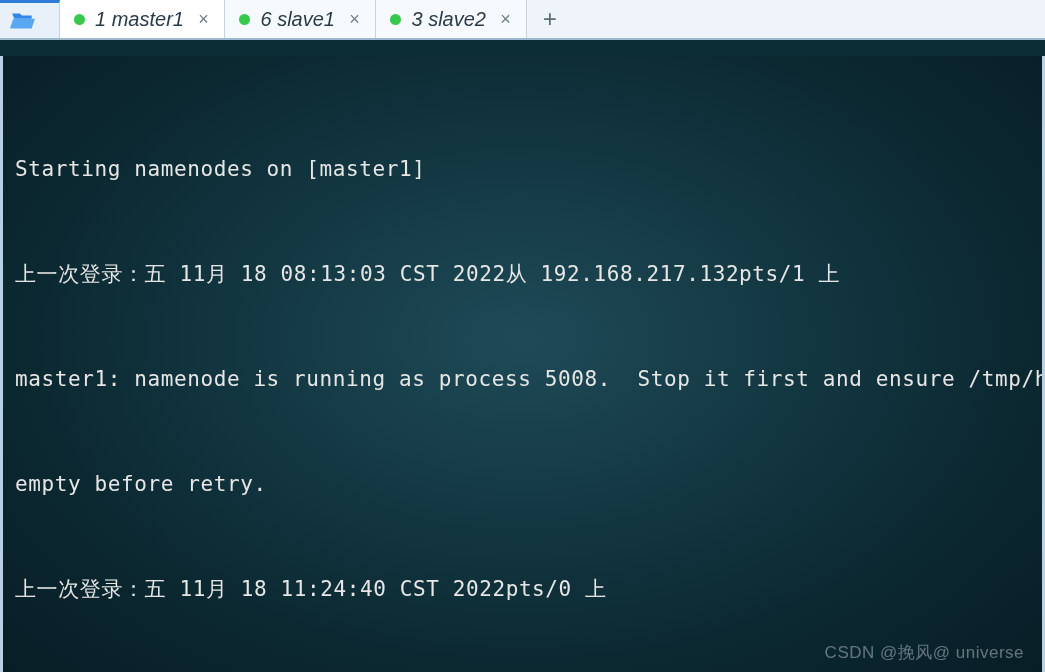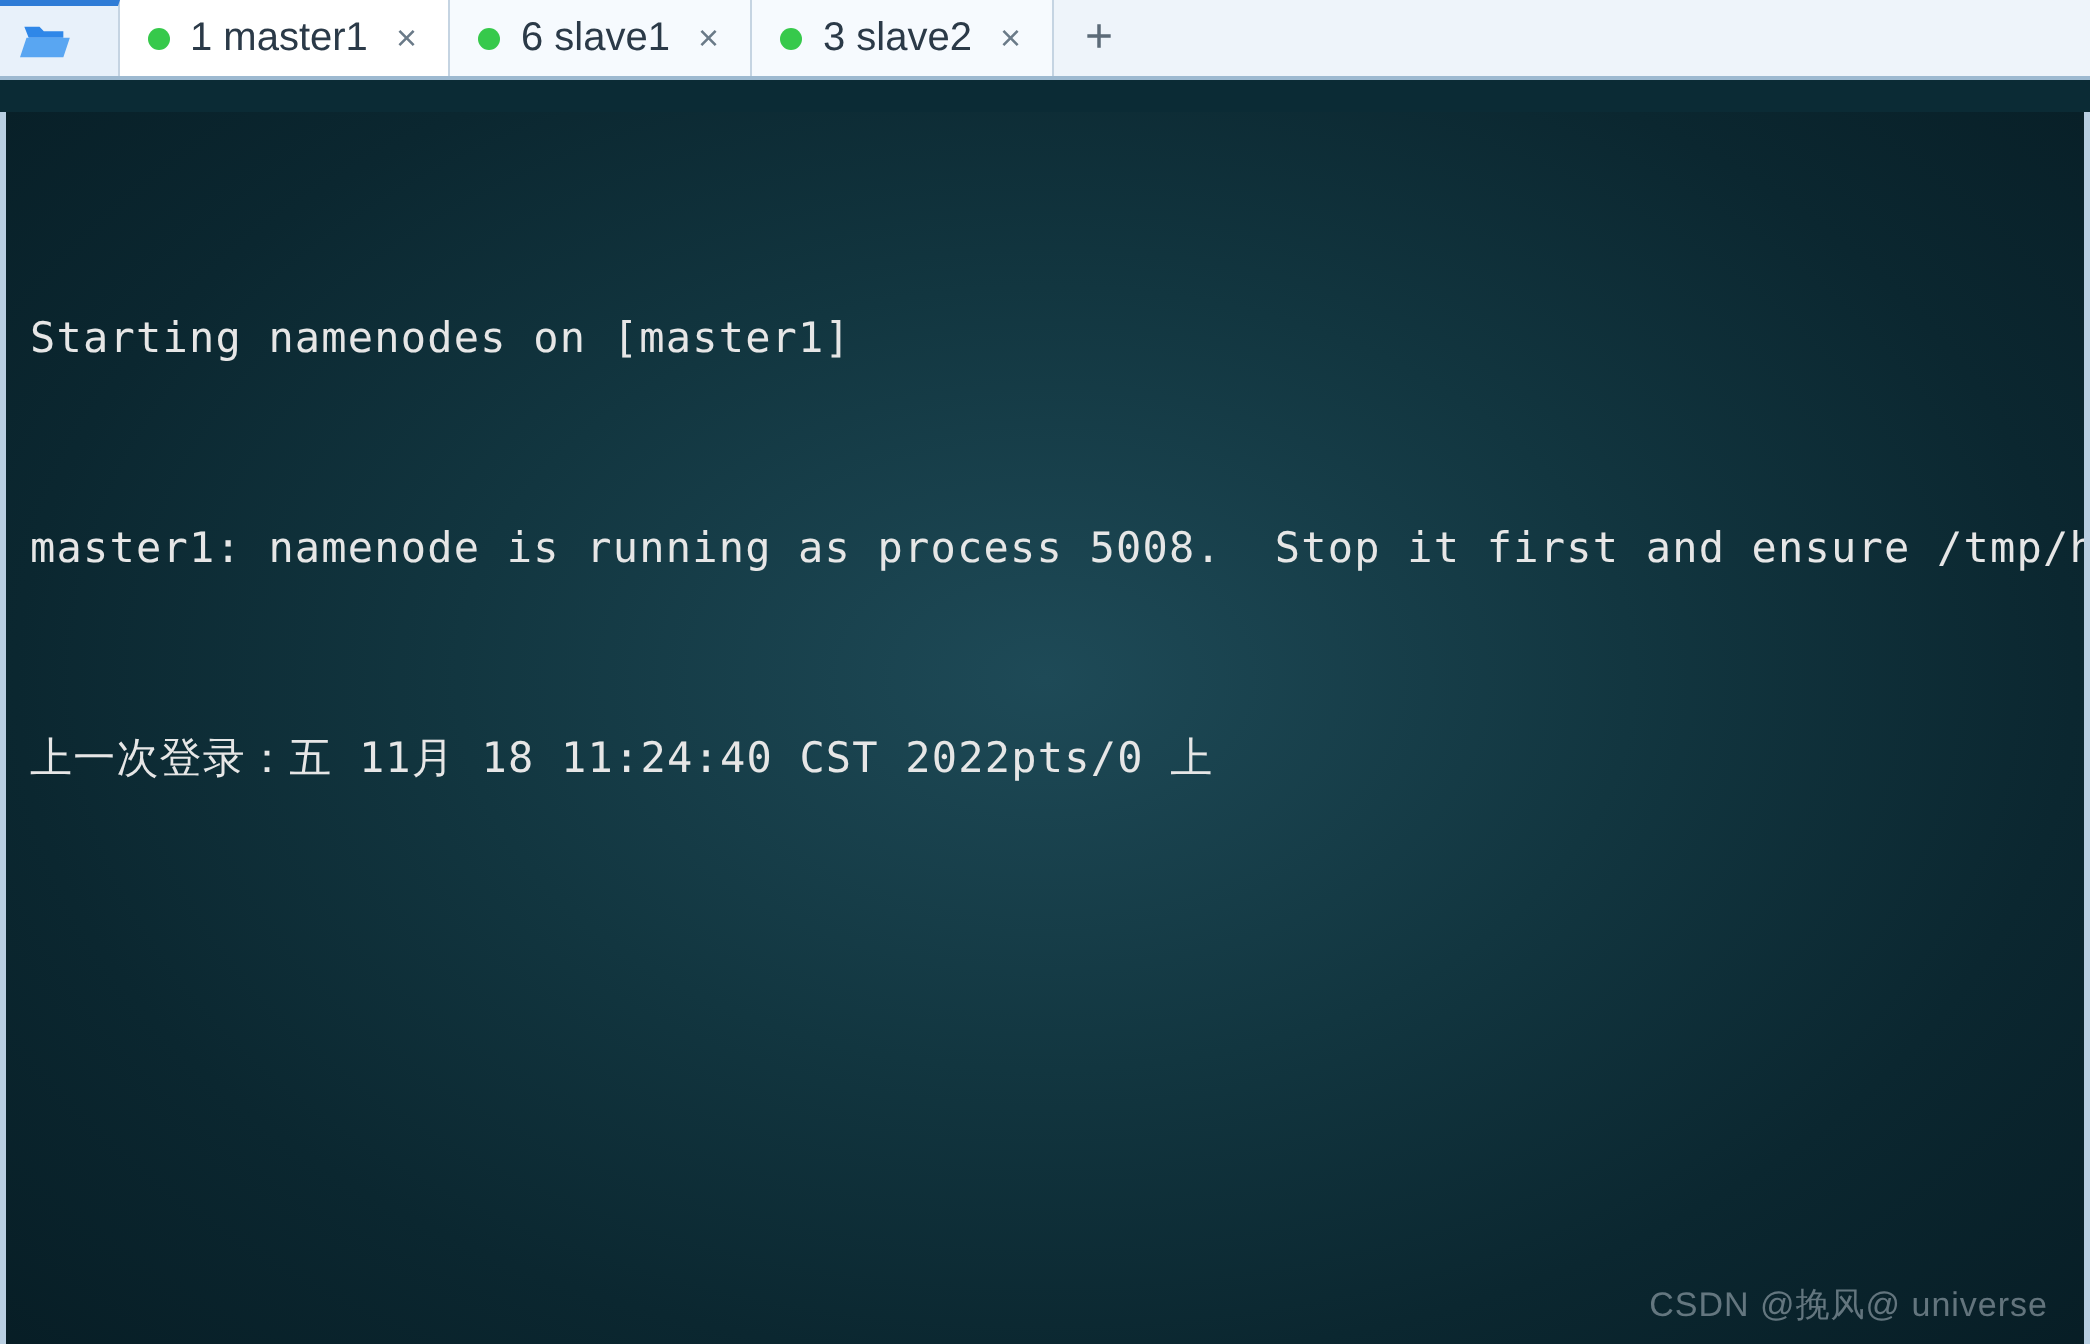--- a/index.html
+++ b/index.html
@@ -16,20 +16,21 @@
     position: relative;
   }
   
   .topbar {
     height: 40px;
     background: #eef4fa;
     border-bottom: 2px solid #9db9d0;
     display: flex;
     align-items: stretch;
     padding-left: 0;
+    font-style: italic;
   }
   .folder-button {
     width: 60px;
     display: flex;
     align-items: center;
     justify-content: flex-start;
     padding-left: 10px;
     border-right: 1px solid #c5d4e2;
     border-top: 3px solid #2f7cd6;
     background: #e8f1fa;
@@ -136,21 +137,23 @@
       <span class="tab-close">×</span>
     </div>
     <div class="new-tab">
       <span>+</span>
     </div>
   </div>
 </div>
 
 <div class="terminal">
   <span class="line">Starting namenodes on [master1]</span>
+  <span class="line">上一次登录：五 11月 18 08:13:03 CST 2022从 192.168.217.132pts/1 上</span>
   <span class="line">master1: namenode is running as process 5008.  Stop it first and ensure /tmp/ha</span>
+  <span class="line">empty before retry.</span>
   <span class="line">上一次登录：五 11月 18 11:24:40 CST 2022pts/0 上</span>
   
   
   
   
   
   
   
   
   

